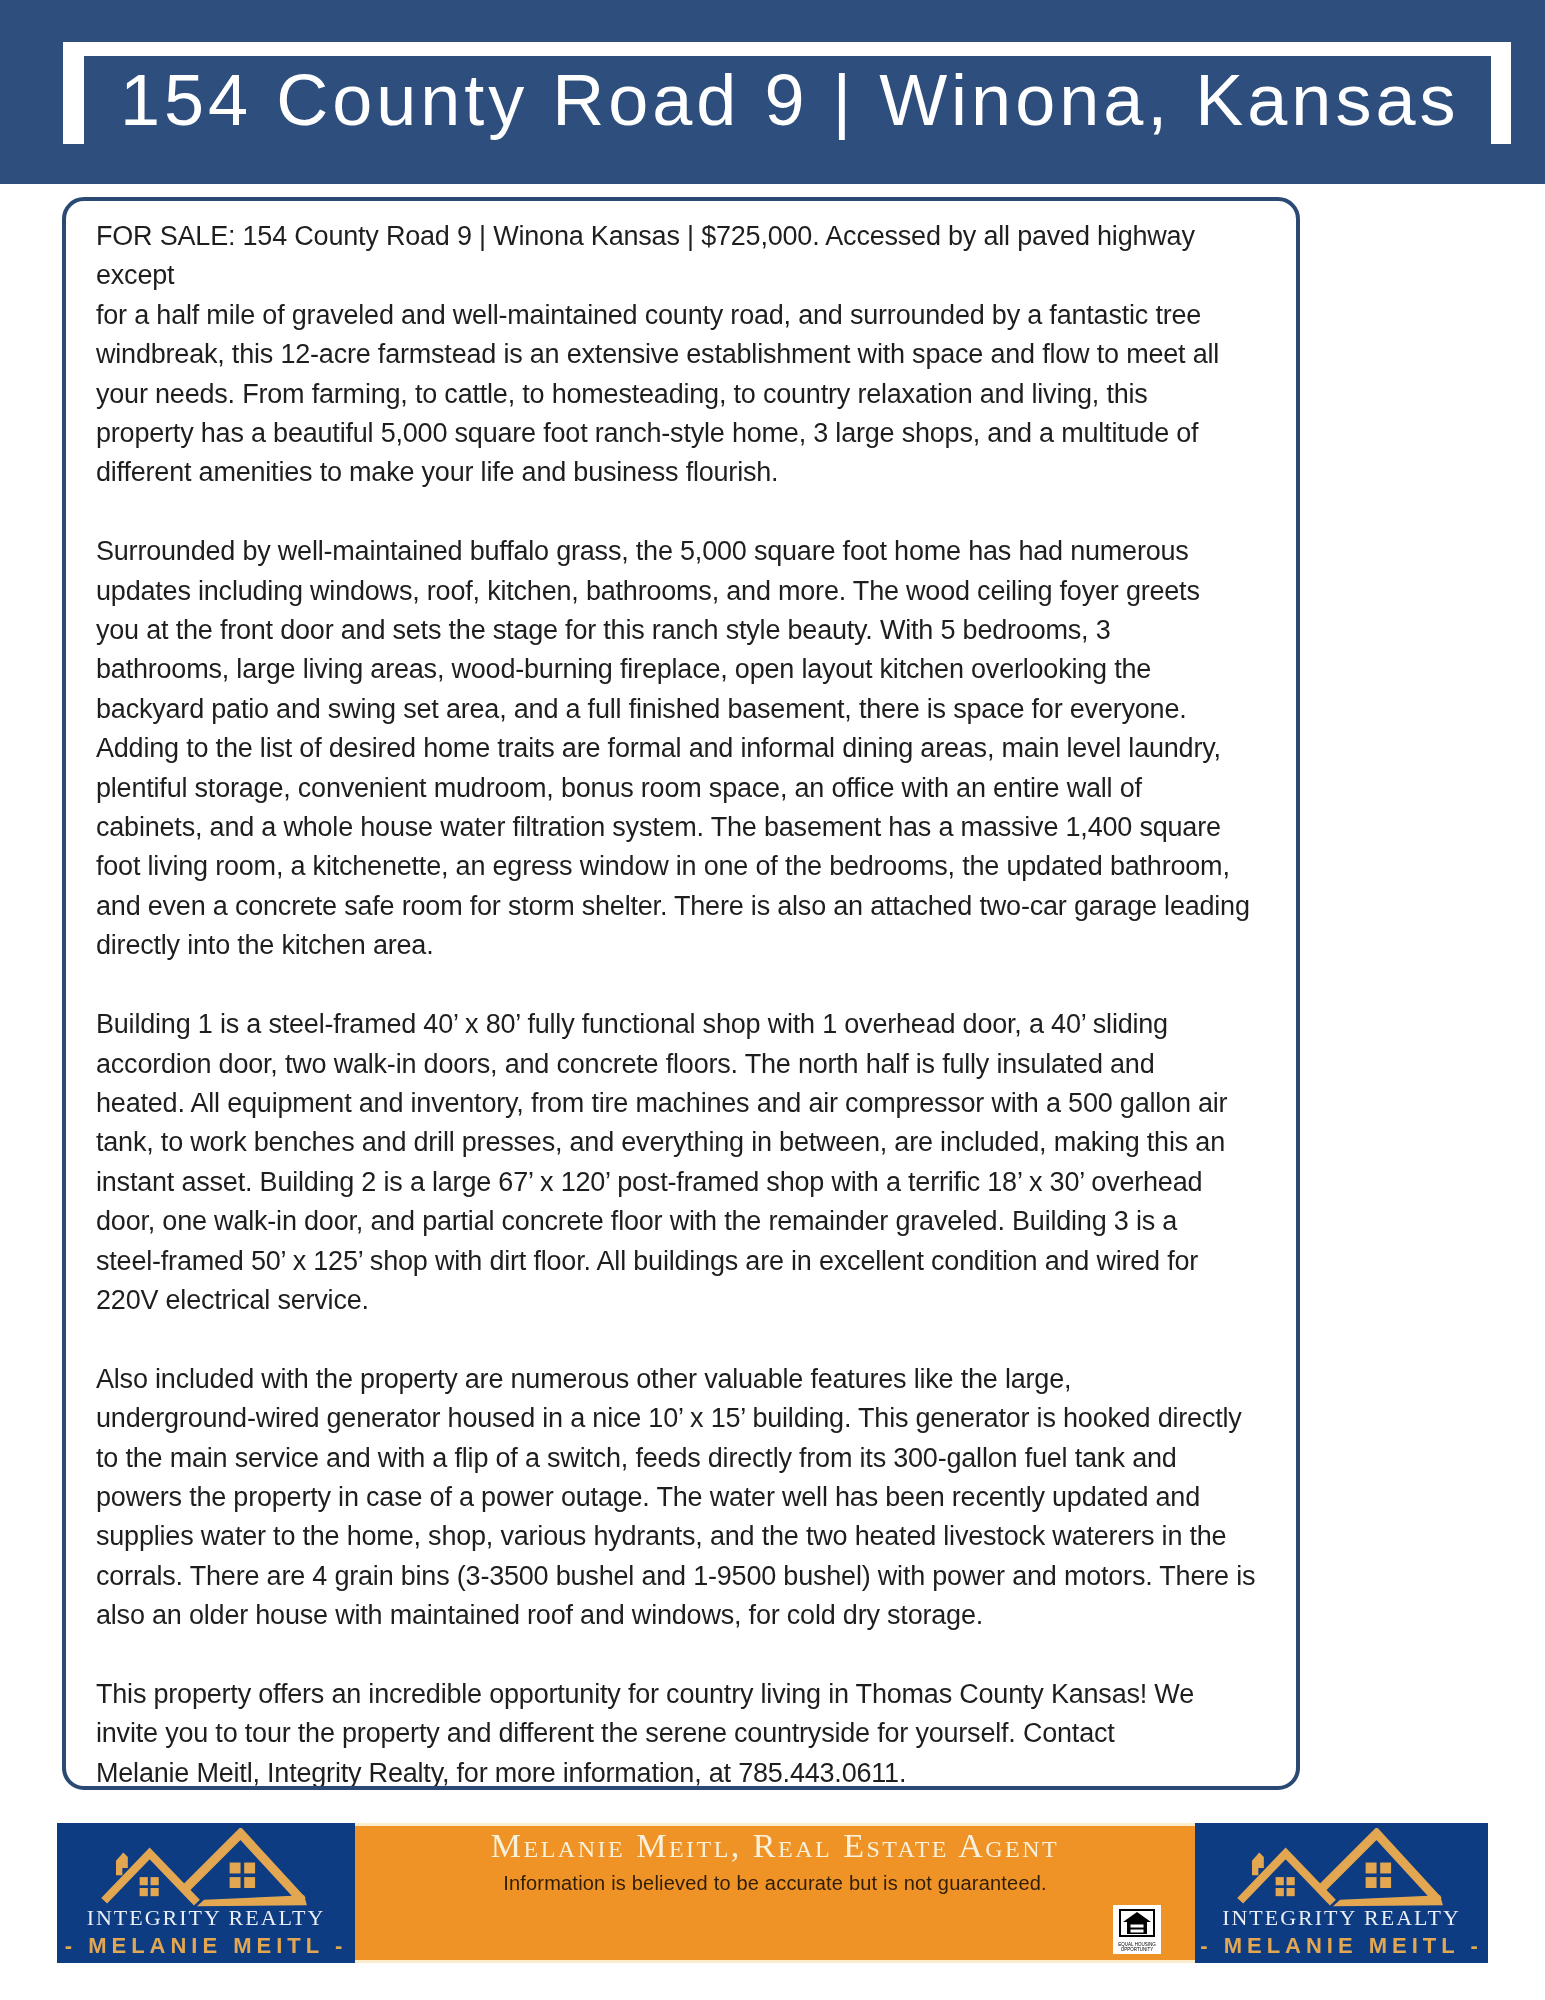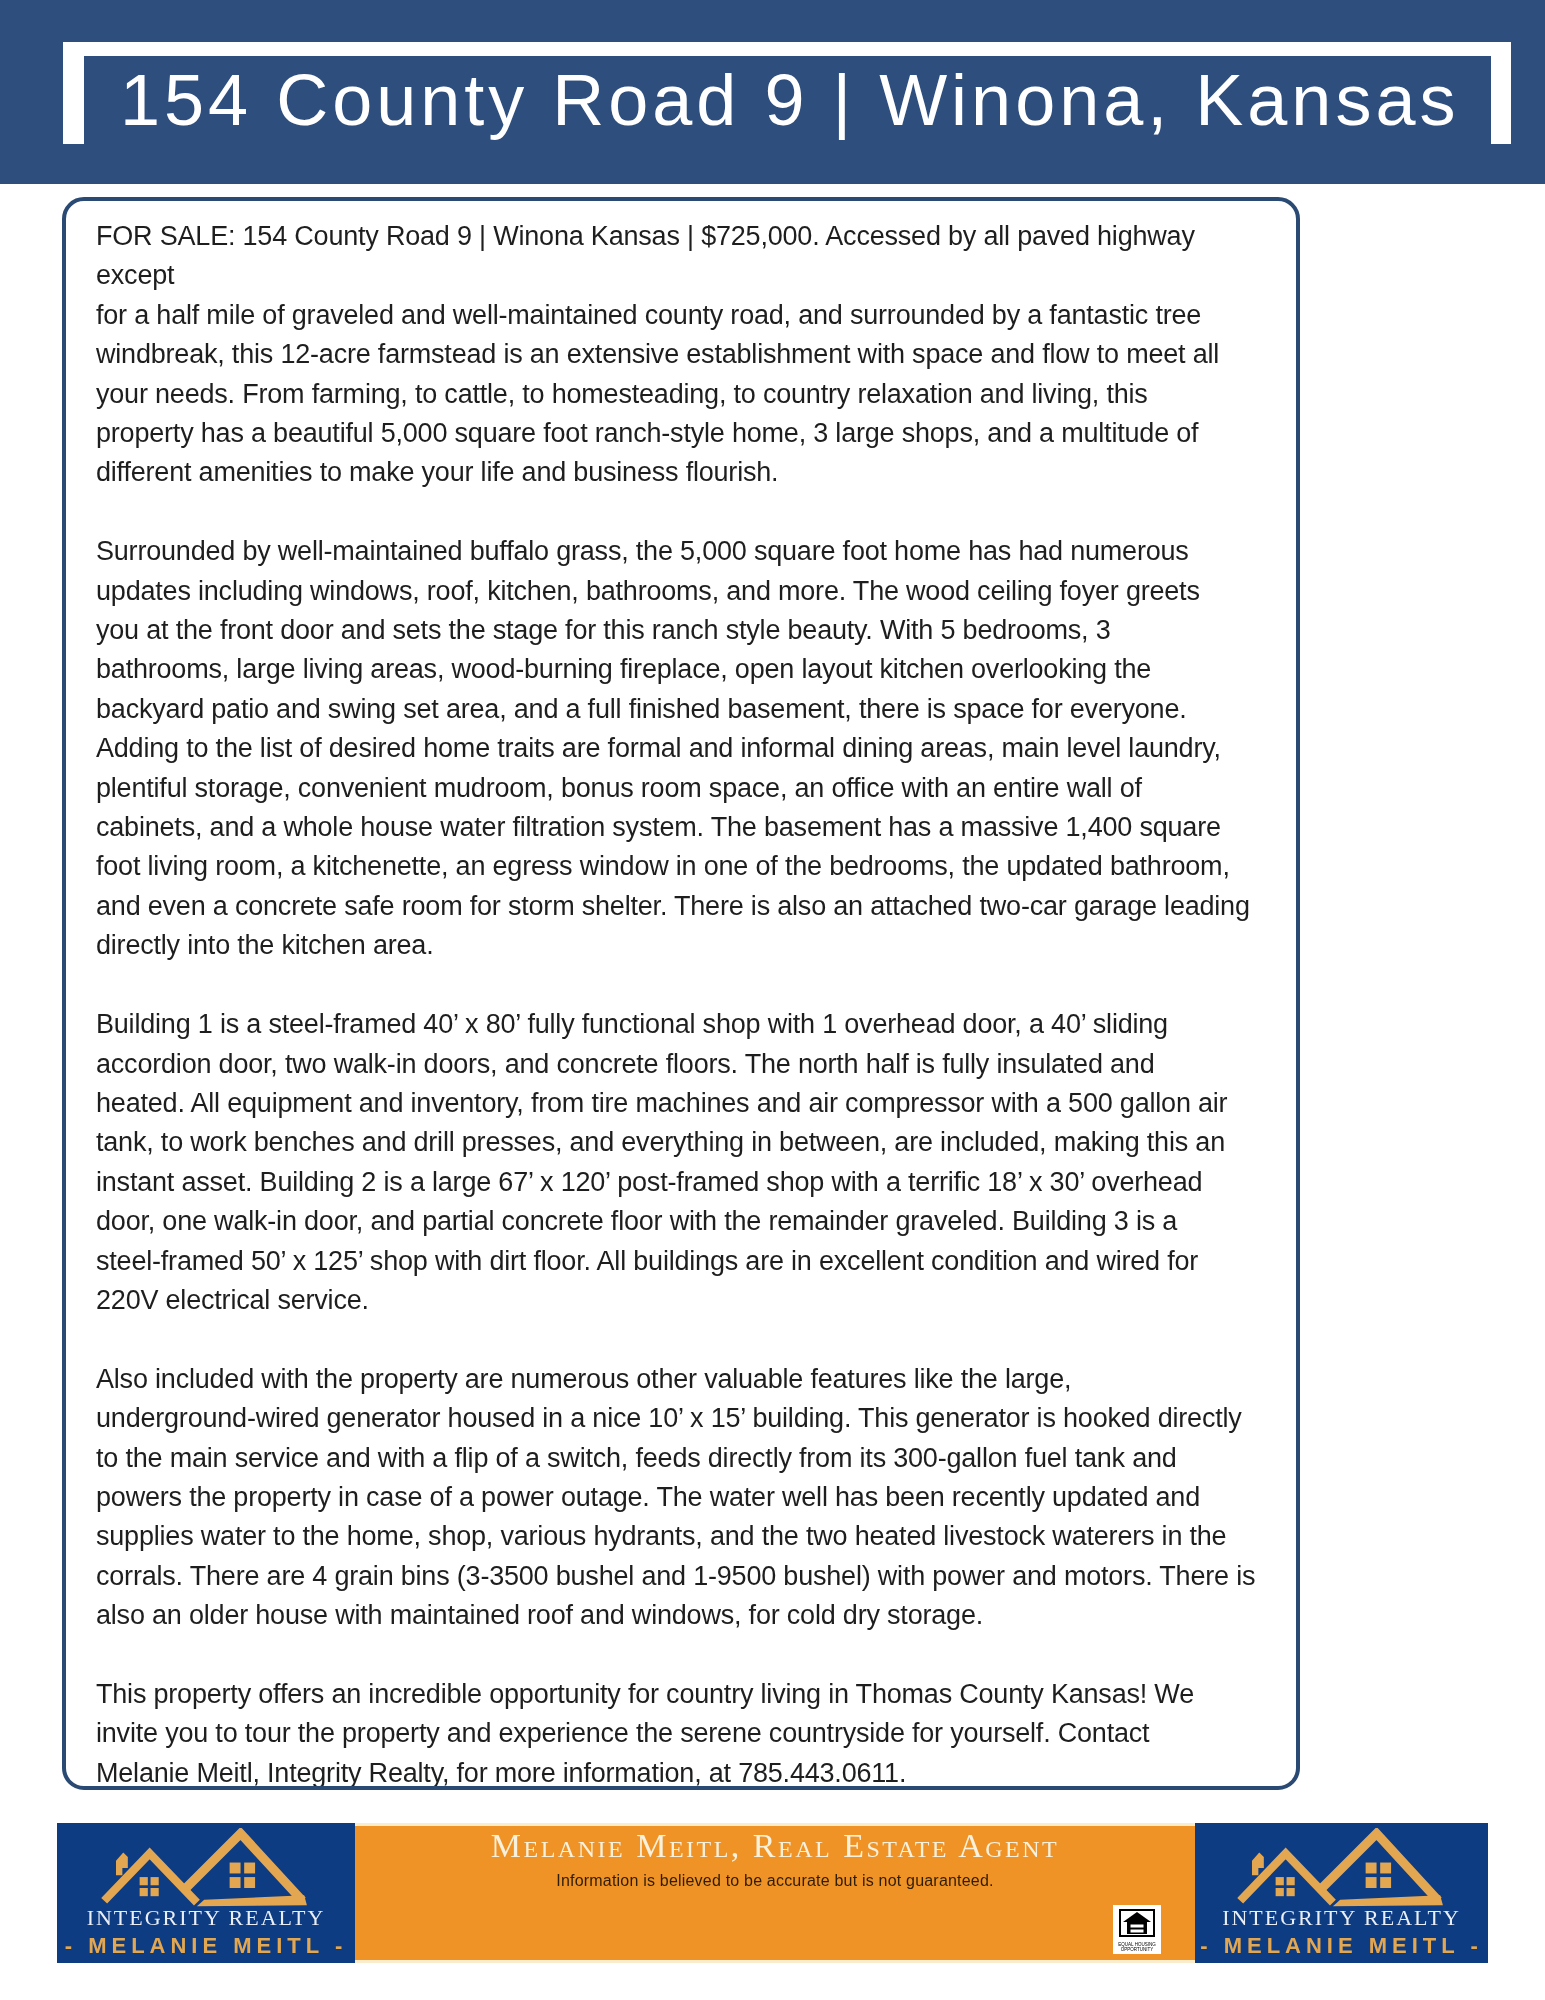--- a/index.html
+++ b/index.html
@@ -34,21 +34,21 @@
          font-family:"Liberation Sans",sans-serif;font-weight:700;font-size:22px;
          color:var(--gold,#e0a64f);letter-spacing:5px;white-space:nowrap;}
 
   .footer-center{position:relative;flex:1 1 auto;box-sizing:border-box;background:var(--orange,#f09327);
                  border-top:3px solid #fbeccb;border-bottom:3px solid #fbeccb;
                  text-align:center;}
   .agent-name{font-family:"Liberation Serif",serif;font-variant:small-caps;font-size:34px;
               letter-spacing:2.5px;color:var(--cream,#f8f1dc);line-height:40px;}
   .phone{font-family:"Liberation Serif",serif;font-size:40px;letter-spacing:2px;
          color:var(--cream,#f8f1dc);line-height:44px;}
-  .disclaimer{margin-top:6px;font-size:16px;color:#2f1d05;letter-spacing:0.2px;}
+  .disclaimer{margin-top:6px;font-size:20px;color:#2f1d05;letter-spacing:0.2px;}
 
   .eho{position:absolute;right:34px;bottom:6px;width:44px;background:#ffffff;
        padding:3px 2px 2px 2px;text-align:center;}
   .eho-line{font-size:4.5px;line-height:5px;color:#000;font-family:"Liberation Sans",sans-serif;
             letter-spacing:0;white-space:nowrap;}
 </style>
 </head>
 <body>
 
 <div class="page">
@@ -88,21 +88,21 @@
 steel-framed 50’ x 125’ shop with dirt floor. All buildings are in excellent condition and wired for
 220V electrical service.</p>
     <p>Also included with the property are numerous other valuable features like the large,
 underground-wired generator housed in a nice 10’ x 15’ building. This generator is hooked directly
 to the main service and with a flip of a switch, feeds directly from its 300-gallon fuel tank and
 powers the property in case of a power outage. The water well has been recently updated and
 supplies water to the home, shop, various hydrants, and the two heated livestock waterers in the
 corrals. There are 4 grain bins (3-3500 bushel and 1-9500 bushel) with power and motors. There is
 also an older house with maintained roof and windows, for cold dry storage.</p>
     <p>This property offers an incredible opportunity for country living in Thomas County Kansas! We
-invite you to tour the property and experience the serene countryside for yourself. Contact
+invite you to tour the property and different the serene countryside for yourself. Contact
 Melanie Meitl, Integrity Realty, for more information, at 785.443.0611.</p>
   </main>
 
   <footer class="footer">
 
     <div class="logo-box left">
       <svg class="houses" width="234" height="80" viewBox="0 0 240 88">
         <polyline points="8,80 58,28 110,82" fill="none" stroke="#e3a751" stroke-width="9"></polyline>
         <polygon points="21,52 21,36 29,27 34,32 34,44 28,44 28,52" fill="#e3a751"></polygon>
         <g fill="#e3a751">

